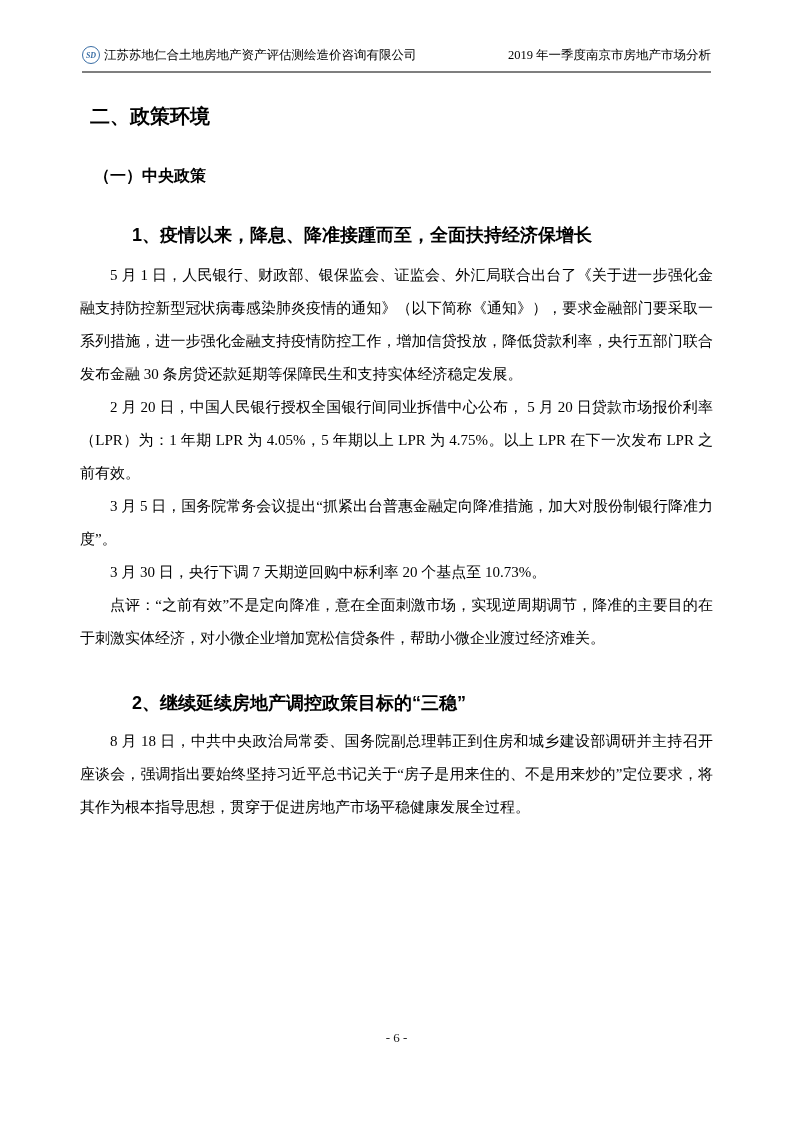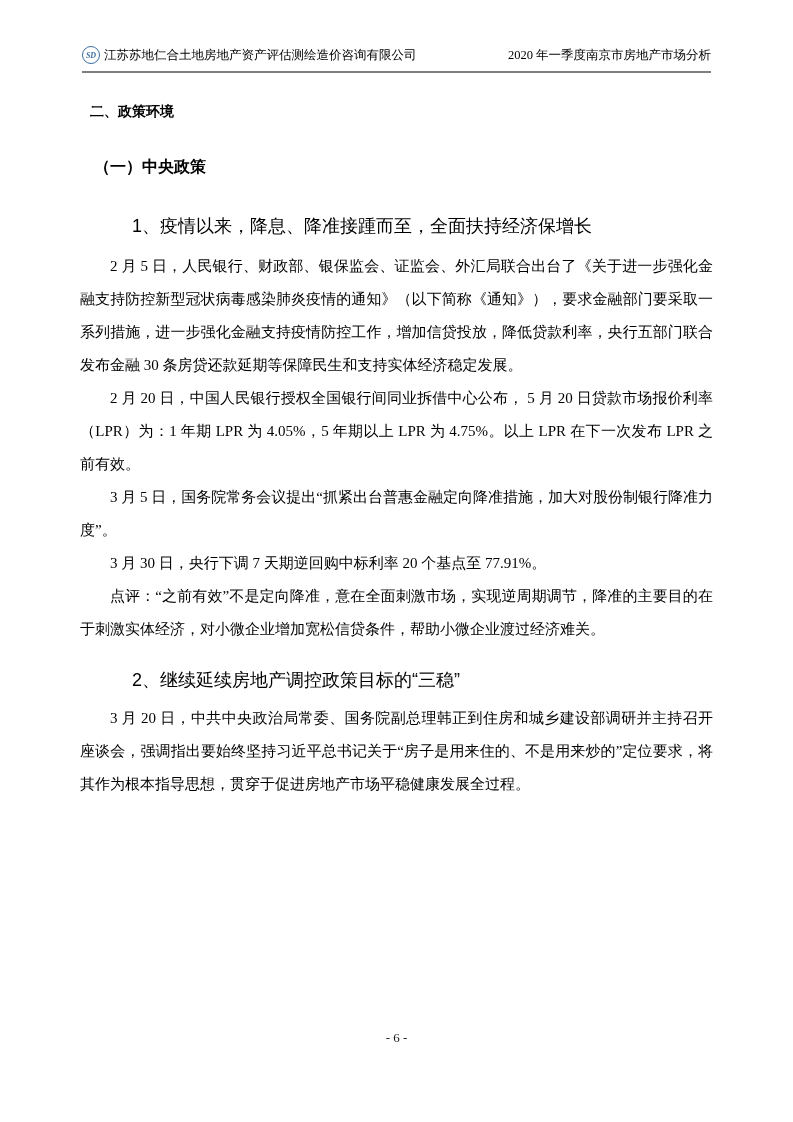--- a/index.html
+++ b/index.html
@@ -56,37 +56,37 @@
     font-size: 12.5px;
     white-space: nowrap;
   }
   
   .content {
     padding: 0 80px;
   }
   .h-section {
     font-family: "Liberation Sans", "DejaVu Sans", sans-serif;
     font-weight: bold;
-    font-size: 14px;
+    font-size: 20px;
     margin: 30px 0 0 10px;
   }
   .h-subsection {
     font-family: "Liberation Sans", "DejaVu Sans", sans-serif;
     font-weight: bold;
     font-size: 16px;
     margin: 36px 0 12px 14px;
   }
   .h-topic {
     font-family: "Liberation Sans", "DejaVu Sans", sans-serif;
-    font-weight: normal;
+    font-weight: bold;
     font-size: 18px;
     margin: 36px 0 12px 52px;
   }
   .h-topic.second {
-    margin-top: 22px;
+    margin-top: 36px;
     margin-bottom: 10px;
   }
   .content p {
     font-size: 15px;
     line-height: 33px;
     text-align: justify;
     text-indent: 2em;
     margin: 0;
   }
   
@@ -106,40 +106,40 @@
 </head>
 <body>
 
 <div class="page">
 
   <div class="header">
     <div class="header-left">
       <span class="logo-circle">SD</span>
       <span class="company-name">江苏苏地仁合土地房地产资产评估测绘造价咨询有限公司</span>
     </div>
-    <div class="report-title">2020 年一季度南京市房地产市场分析</div>
+    <div class="report-title">2019 年一季度南京市房地产市场分析</div>
   </div>
 
   <div class="content">
 
     <div class="h-section">二、政策环境</div>
 
     <div class="h-subsection">（一）中央政策</div>
 
     <div class="h-topic">1、疫情以来，降息、降准接踵而至，全面扶持经济保增长</div>
 
-    <p>2 月 5 日，人民银行、财政部、银保监会、证监会、外汇局联合出台了《关于进一步强化金融支持防控新型冠状病毒感染肺炎疫情的通知》（以下简称《通知》），要求金融部门要采取一系列措施，进一步强化金融支持疫情防控工作，增加信贷投放，降低贷款利率，央行五部门联合发布金融 30 条房贷还款延期等保障民生和支持实体经济稳定发展。</p>
+    <p>5 月 1 日，人民银行、财政部、银保监会、证监会、外汇局联合出台了《关于进一步强化金融支持防控新型冠状病毒感染肺炎疫情的通知》（以下简称《通知》），要求金融部门要采取一系列措施，进一步强化金融支持疫情防控工作，增加信贷投放，降低贷款利率，央行五部门联合发布金融 30 条房贷还款延期等保障民生和支持实体经济稳定发展。</p>
     <p>2 月 20 日，中国人民银行授权全国银行间同业拆借中心公布， 5 月 20 日贷款市场报价利率（LPR）为：1 年期 LPR 为 4.05%，5 年期以上 LPR 为 4.75%。以上 LPR 在下一次发布 LPR 之前有效。</p>
     <p>3 月 5 日，国务院常务会议提出“抓紧出台普惠金融定向降准措施，加大对股份制银行降准力度”。</p>
-    <p>3 月 30 日，央行下调 7 天期逆回购中标利率 20 个基点至 77.91%。</p>
+    <p>3 月 30 日，央行下调 7 天期逆回购中标利率 20 个基点至 10.73%。</p>
     <p>点评：“之前有效”不是定向降准，意在全面刺激市场，实现逆周期调节，降准的主要目的在于刺激实体经济，对小微企业增加宽松信贷条件，帮助小微企业渡过经济难关。</p>
 
     <div class="h-topic second">2、继续延续房地产调控政策目标的“三稳”</div>
 
-    <p>3 月 20 日，中共中央政治局常委、国务院副总理韩正到住房和城乡建设部调研并主持召开座谈会，强调指出要始终坚持习近平总书记关于“房子是用来住的、不是用来炒的”定位要求，将其作为根本指导思想，贯穿于促进房地产市场平稳健康发展全过程。</p>
+    <p>8 月 18 日，中共中央政治局常委、国务院副总理韩正到住房和城乡建设部调研并主持召开座谈会，强调指出要始终坚持习近平总书记关于“房子是用来住的、不是用来炒的”定位要求，将其作为根本指导思想，贯穿于促进房地产市场平稳健康发展全过程。</p>
 
   </div>
 
   <div class="footer">
     <span class="page-number">- 6 -</span>
   </div>
 
 </div>
 
 </body></html>

